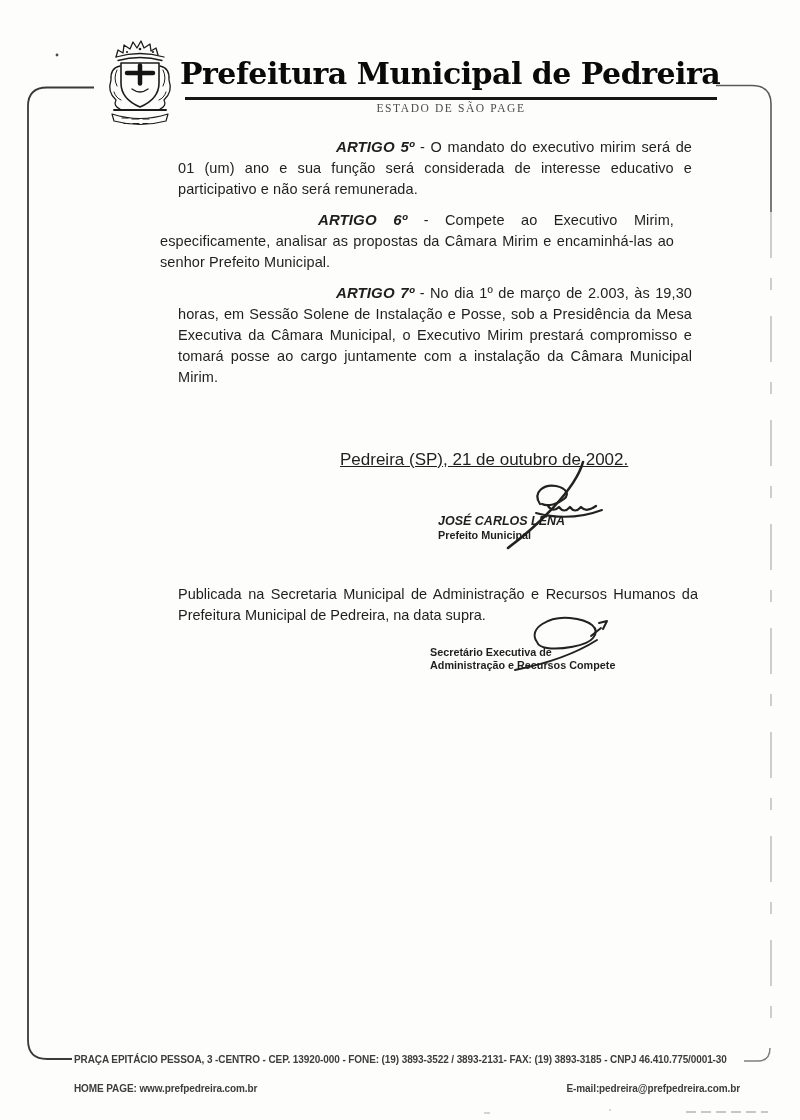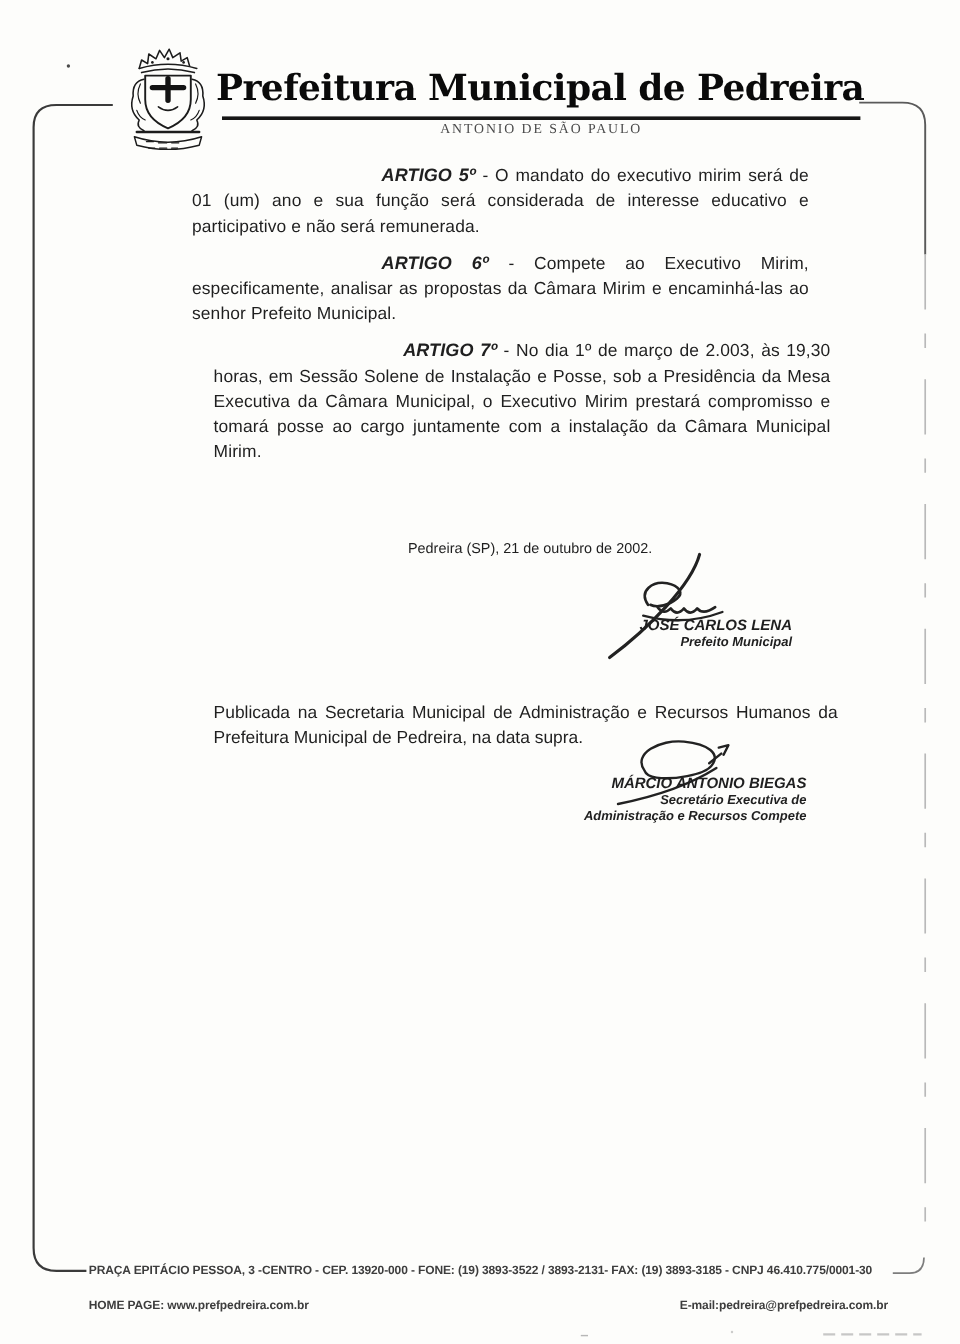--- a/index.html
+++ b/index.html
@@ -20,27 +20,27 @@
     font-family:"Liberation Serif", serif; font-size:11.5px;
     letter-spacing:1.6px; color:#4a4a4a; text-align:center; white-space:nowrap;
   }
 
   
   .article {
     width:514px; font-size:14.5px; line-height:21px; text-align:justify;
     text-indent:158px; margin:0; letter-spacing:0.1px;
   }
   .article .lbl { font-weight:bold; font-style:italic; font-size:15px; }
-  .dateline { font-size:12px; white-space:nowrap; }
+  .dateline { font-size:17px; white-space:nowrap;text-decoration:underline; }
   .pubnote { width:520px; font-size:14.5px; line-height:21px; text-align:justify; margin:0; }
 
   
-  .sig-block { text-align:right; }
+  .sig-block { text-align:left; }
   .sig-name { font-weight:bold; font-style:italic; font-size:12.5px; line-height:15px; white-space:nowrap; }
-  .sig-role { font-weight:bold; font-size:10.8px; line-height:13px; white-space:nowrap;font-style:italic; }
+  .sig-role { font-weight:bold; font-size:10.8px; line-height:13px; white-space:nowrap; }
 
   
   .footer-line { font-size:10px; color:#3d3d3d; line-height:12px; white-space:nowrap; letter-spacing:-0.1px;font-weight:bold; }
   .footer-line2 { display:flex; justify-content:space-between; margin-top:17px; }
 
   svg { display:block; }
 </style>
 </head>
 <body>
 
@@ -73,23 +73,23 @@
       <path d="M18,78 q28,9 56,0 l-2,7 q-26,7 -52,0 z" stroke-width="1.2"></path>
       <path d="M28,82 h6 m4,1 h7 m4,0 h6 M30,87.5 h5 m4,0 h6 m4,0 h5" stroke-width="1"></path>
     </g>
     <circle cx="46" cy="13" r="1.3" fill="#1c1c1c"></circle>
     <circle cx="33" cy="16" r="1.1" fill="#1c1c1c"></circle>
     <circle cx="59" cy="16" r="1.1" fill="#1c1c1c"></circle>
   </svg>
 
   <div class="abs title" style="left:180px;top:56px;width:540px">Prefeitura Municipal de Pedreira</div>
   <div class="abs title-rule" style="left:185px;top:97px;width:532px"></div>
-  <div class="abs subtitle" style="left:185px;top:102px;width:532px">ANTONIO DE SÃO PAULO</div>
+  <div class="abs subtitle" style="left:185px;top:102px;width:532px">ESTADO DE SÃO PAGE</div>
 
-  <p class="abs article" style="left:160px;top:136px"><span class="lbl">ARTIGO 5º</span> <span>- O mandato do executivo mirim será de 01 (um) ano e sua função será considerada de interesse educativo e participativo e não será remunerada.</span></p>
+  <p class="abs article" style="left:178px;top:136px"><span class="lbl">ARTIGO 5º</span> <span>- O mandato do executivo mirim será de 01 (um) ano e sua função será considerada de interesse educativo e participativo e não será remunerada.</span></p>
 
   <p class="abs article" style="left:160px;top:209px"><span class="lbl">ARTIGO 6º</span> <span>- Compete ao Executivo Mirim, especificamente, analisar as propostas da Câmara Mirim e encaminhá-las ao senhor Prefeito Municipal.</span></p>
 
   <p class="abs article" style="left:178px;top:282px"><span class="lbl">ARTIGO 7º</span> <span>- No dia 1º de março de 2.003, às 19,30 horas, em Sessão Solene de Instalação e Posse, sob a Presidência da Mesa Executiva da Câmara Municipal, o Executivo Mirim prestará compromisso e tomará posse ao cargo juntamente com a instalação da Câmara Municipal Mirim.</span></p>
 
 
   <div class="abs dateline" style="left:340px;top:450px">Pedreira (SP), 21 de outubro de 2002.</div>
 
   <svg class="abs" style="left:478px;top:452px" width="150" height="105" viewBox="0 0 150 105" aria-hidden="true">
     <g stroke="#222" fill="none" stroke-linecap="round" stroke-linejoin="round">
@@ -109,21 +109,20 @@
 
   <svg class="abs" style="left:505px;top:610px" width="115" height="72" viewBox="0 0 115 72" aria-hidden="true">
     <g stroke="#222" fill="none" stroke-linecap="round" stroke-linejoin="round">
       <path d="M32,32 C 22,18 45,6 65,8 C 85,10 96,18 88,28 C 82,36 55,40 42,38 C 35,37 33,35 32,32" stroke-width="2"></path>
       <path d="M86,26 l 10,-8 m -2,-5 l 8,-2 l -4,8" stroke-width="2"></path>
       <path d="M92,30 C 70,44 40,54 10,60" stroke-width="2"></path>
     </g>
   </svg>
 
   <div class="abs sig-block" style="left:430px;top:646px;width:242px">
-    <div class="sig-name">MÁRCIO ANTONIO BIEGAS</div>
     <div class="sig-role">Secretário Executiva de</div>
     <div class="sig-role">Administração e Recursos Compete</div>
   </div>
 
   <div class="abs" style="left:74px;top:1054px;width:666px">
     <div class="footer-line">PRAÇA EPITÁCIO PESSOA, 3 -CENTRO - CEP. 13920-000 - FONE: (19) 3893-3522 / 3893-2131- FAX: (19) 3893-3185 - CNPJ 46.410.775/0001-30</div>
     <div class="footer-line footer-line2">
       <span>HOME PAGE: www.prefpedreira.com.br</span>
       <span>E-mail:pedreira@prefpedreira.com.br</span>
     </div>

